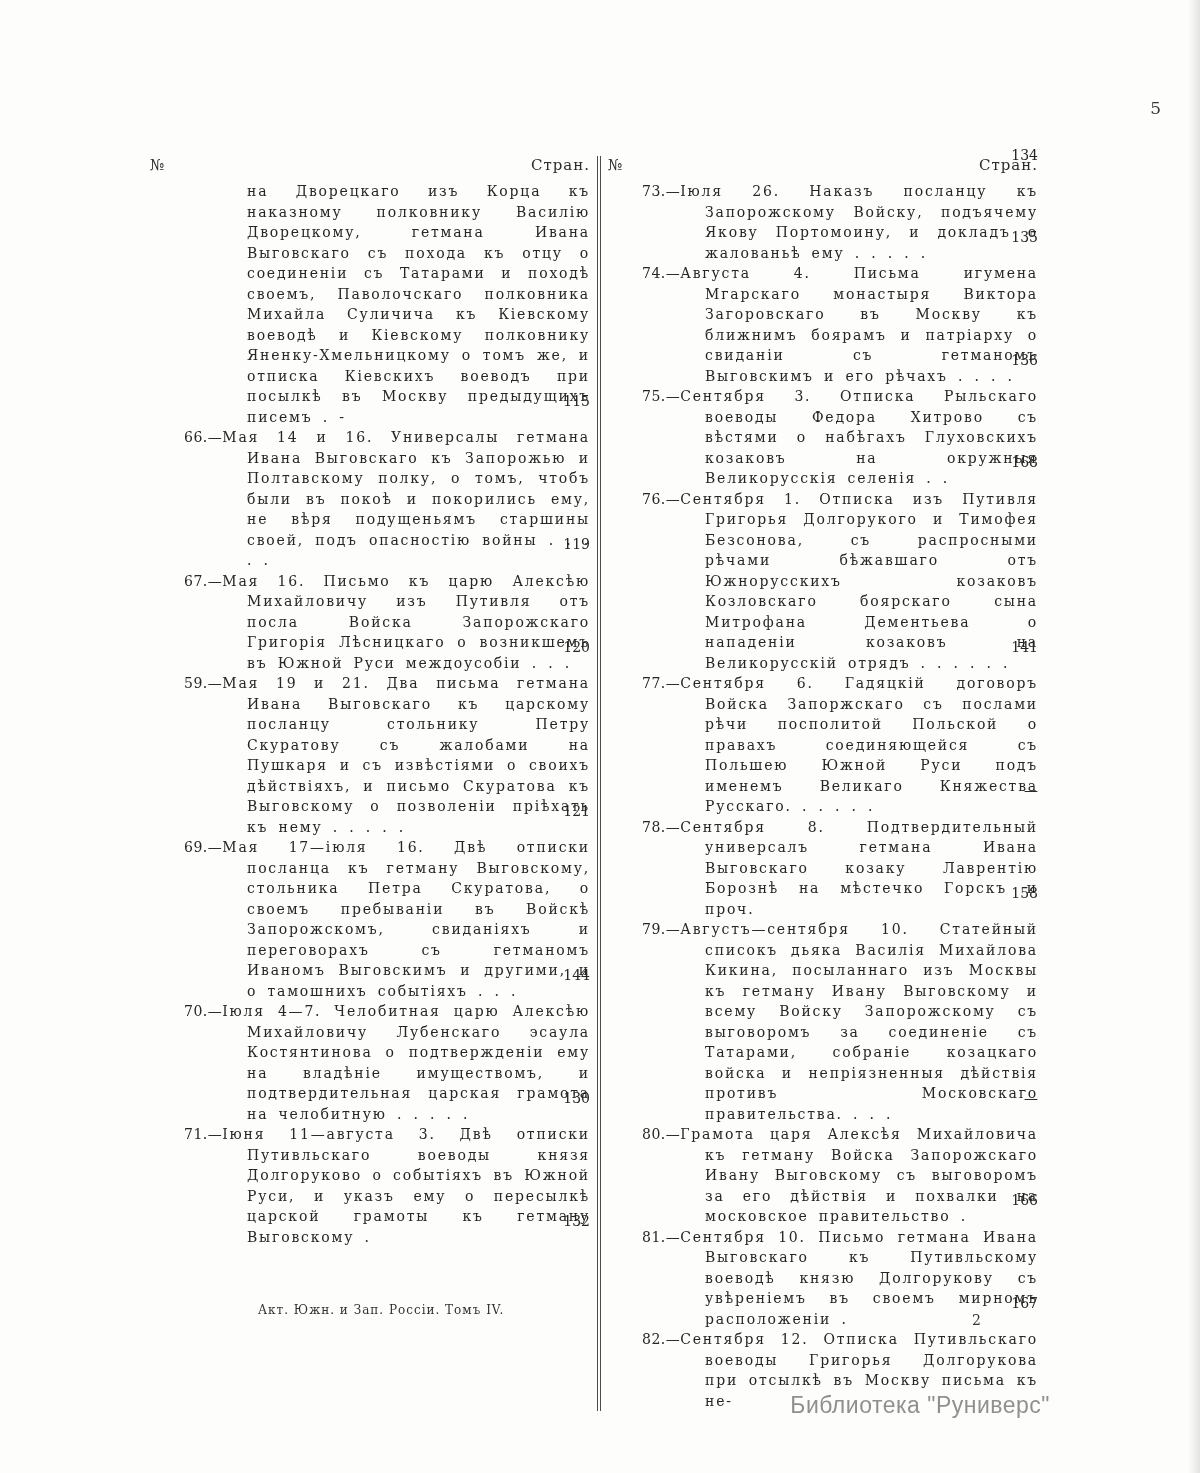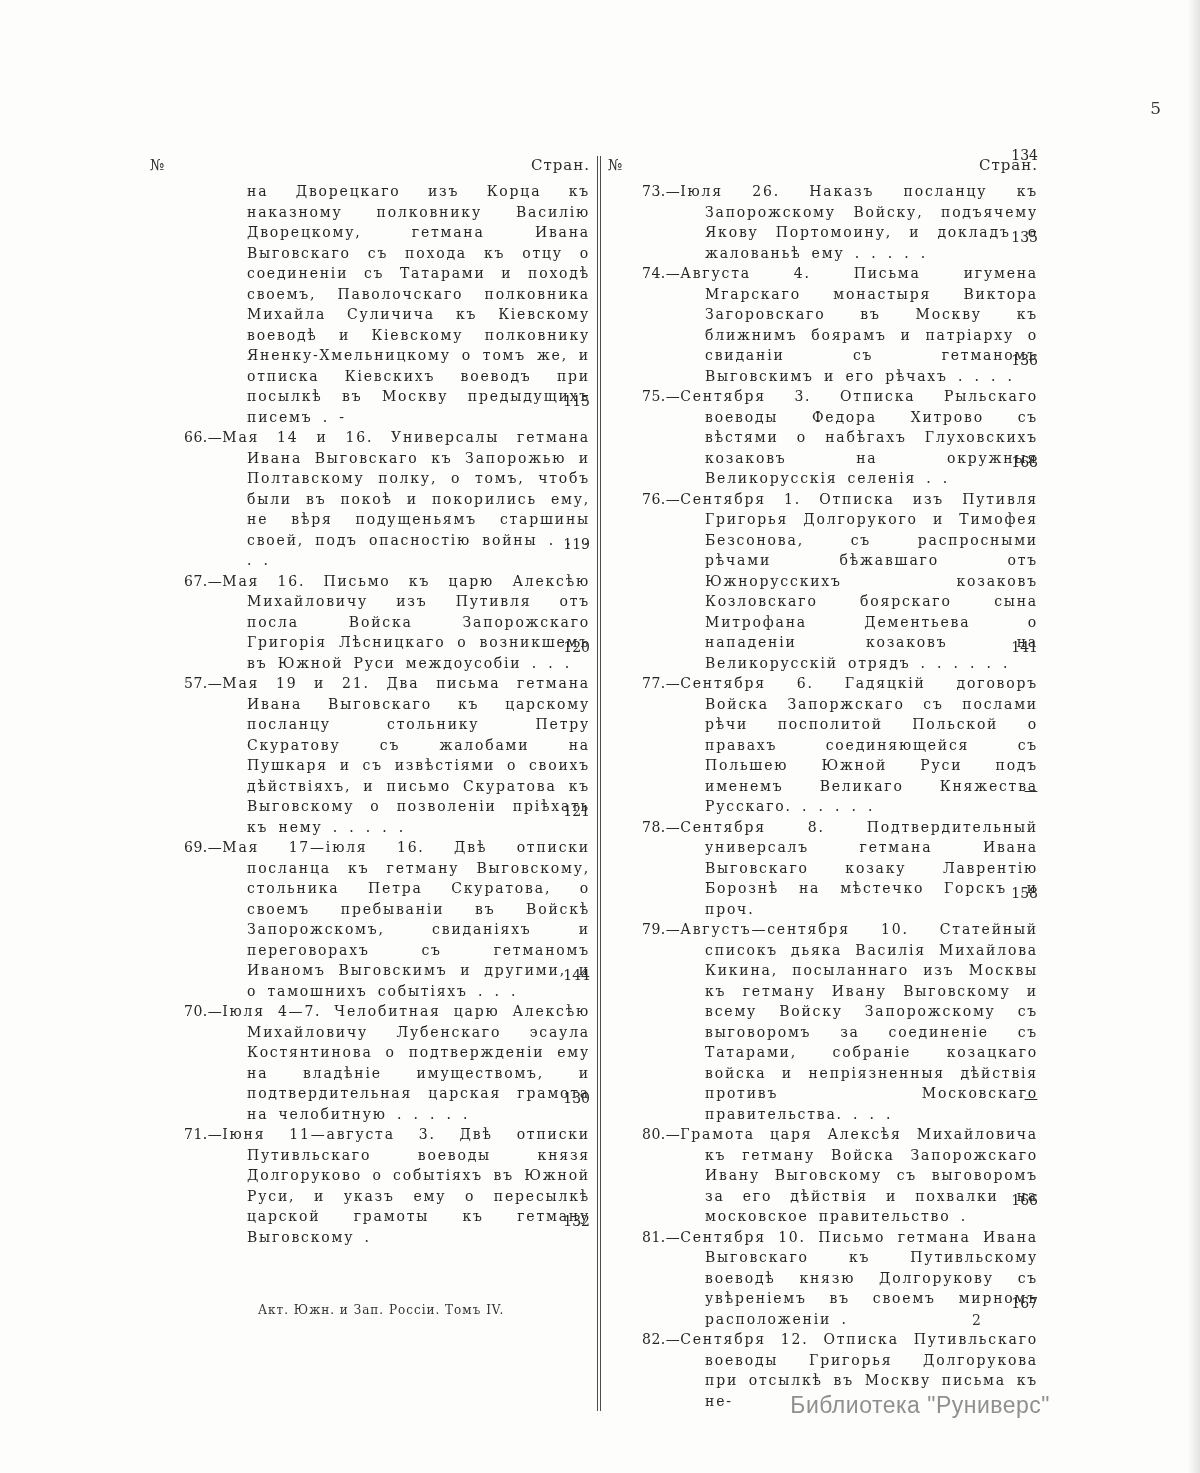--- a/index.html
+++ b/index.html
@@ -75,21 +75,21 @@
   <div class="columns">
     <div class="col left">
       <div class="col-head">
         <span>№</span>
         <span>Стран.</span>
       </div>
       <div class="entries">
           <div class="entry cont"><span class="no"></span><span class="txt">на Дворецкаго изъ Корца къ наказному полковнику Василію Дворецкому, гетмана Ивана Выговскаго съ похода къ отцу о соединеніи съ Татарами и походѣ своемъ, Паволочскаго полковника Михайла Суличича къ Кіевскому воеводѣ и Кіевскому полковнику Яненку-Хмельницкому о томъ же, и отписка Кіевскихъ воеводъ при посылкѣ въ Москву предыдущихъ писемъ . - </span><span class="pageno">115</span></div>
           <div class="entry"><span class="no">66.—</span><span class="txt">Мая 14 и 16. Универсалы гетмана Ивана Выговскаго къ Запорожью и Полтавскому полку, о томъ, чтобъ были въ покоѣ и покорились ему, не вѣря подущеньямъ старшины своей, подъ опасностію войны . . . . .</span><span class="pageno">119</span></div>
           <div class="entry"><span class="no">67.—</span><span class="txt">Мая 16. Письмо къ царю Алексѣю Михайловичу изъ Путивля отъ посла Войска Запорожскаго Григорія Лѣсницкаго о возникшемъ въ Южной Руси междоусобіи . . .</span><span class="pageno">120</span></div>
-          <div class="entry"><span class="no">57.—</span><span class="txt">Мая 19 и 21. Два письма гетмана Ивана Выговскаго къ царскому посланцу стольнику Петру Скуратову съ жалобами на Пушкаря и съ извѣстіями о своихъ дѣйствіяхъ, и письмо Скуратова къ Выговскому о позволеніи пріѣхать къ нему . . . . .</span><span class="pageno">121</span></div>
+          <div class="entry"><span class="no">59.—</span><span class="txt">Мая 19 и 21. Два письма гетмана Ивана Выговскаго къ царскому посланцу стольнику Петру Скуратову съ жалобами на Пушкаря и съ извѣстіями о своихъ дѣйствіяхъ, и письмо Скуратова къ Выговскому о позволеніи пріѣхать къ нему . . . . .</span><span class="pageno">121</span></div>
           <div class="entry"><span class="no">69.—</span><span class="txt">Мая 17—іюля 16. Двѣ отписки посланца къ гетману Выговскому, стольника Петра Скуратова, о своемъ пребываніи въ Войскѣ Запорожскомъ, свиданіяхъ и переговорахъ съ гетманомъ Иваномъ Выговскимъ и другими, и о тамошнихъ событіяхъ . . .</span><span class="pageno">144</span></div>
           <div class="entry"><span class="no">70.—</span><span class="txt">Іюля 4—7. Челобитная царю Алексѣю Михайловичу Лубенскаго эсаула Костянтинова о подтвержденіи ему на владѣніе имуществомъ, и подтвердительная царская грамота на челобитную . . . . .</span><span class="pageno">130</span></div>
           <div class="entry"><span class="no">71.—</span><span class="txt">Іюня 11—августа 3. Двѣ отписки Путивльскаго воеводы князя Долгоруково о событіяхъ въ Южной Руси, и указъ ему о пересылкѣ царской грамоты къ гетману Выговскому .</span><span class="pageno">132</span></div>
         </div>
     </div>
 
     <div class="divider"></div>
 
     <div class="col right">
       <div class="col-head">

